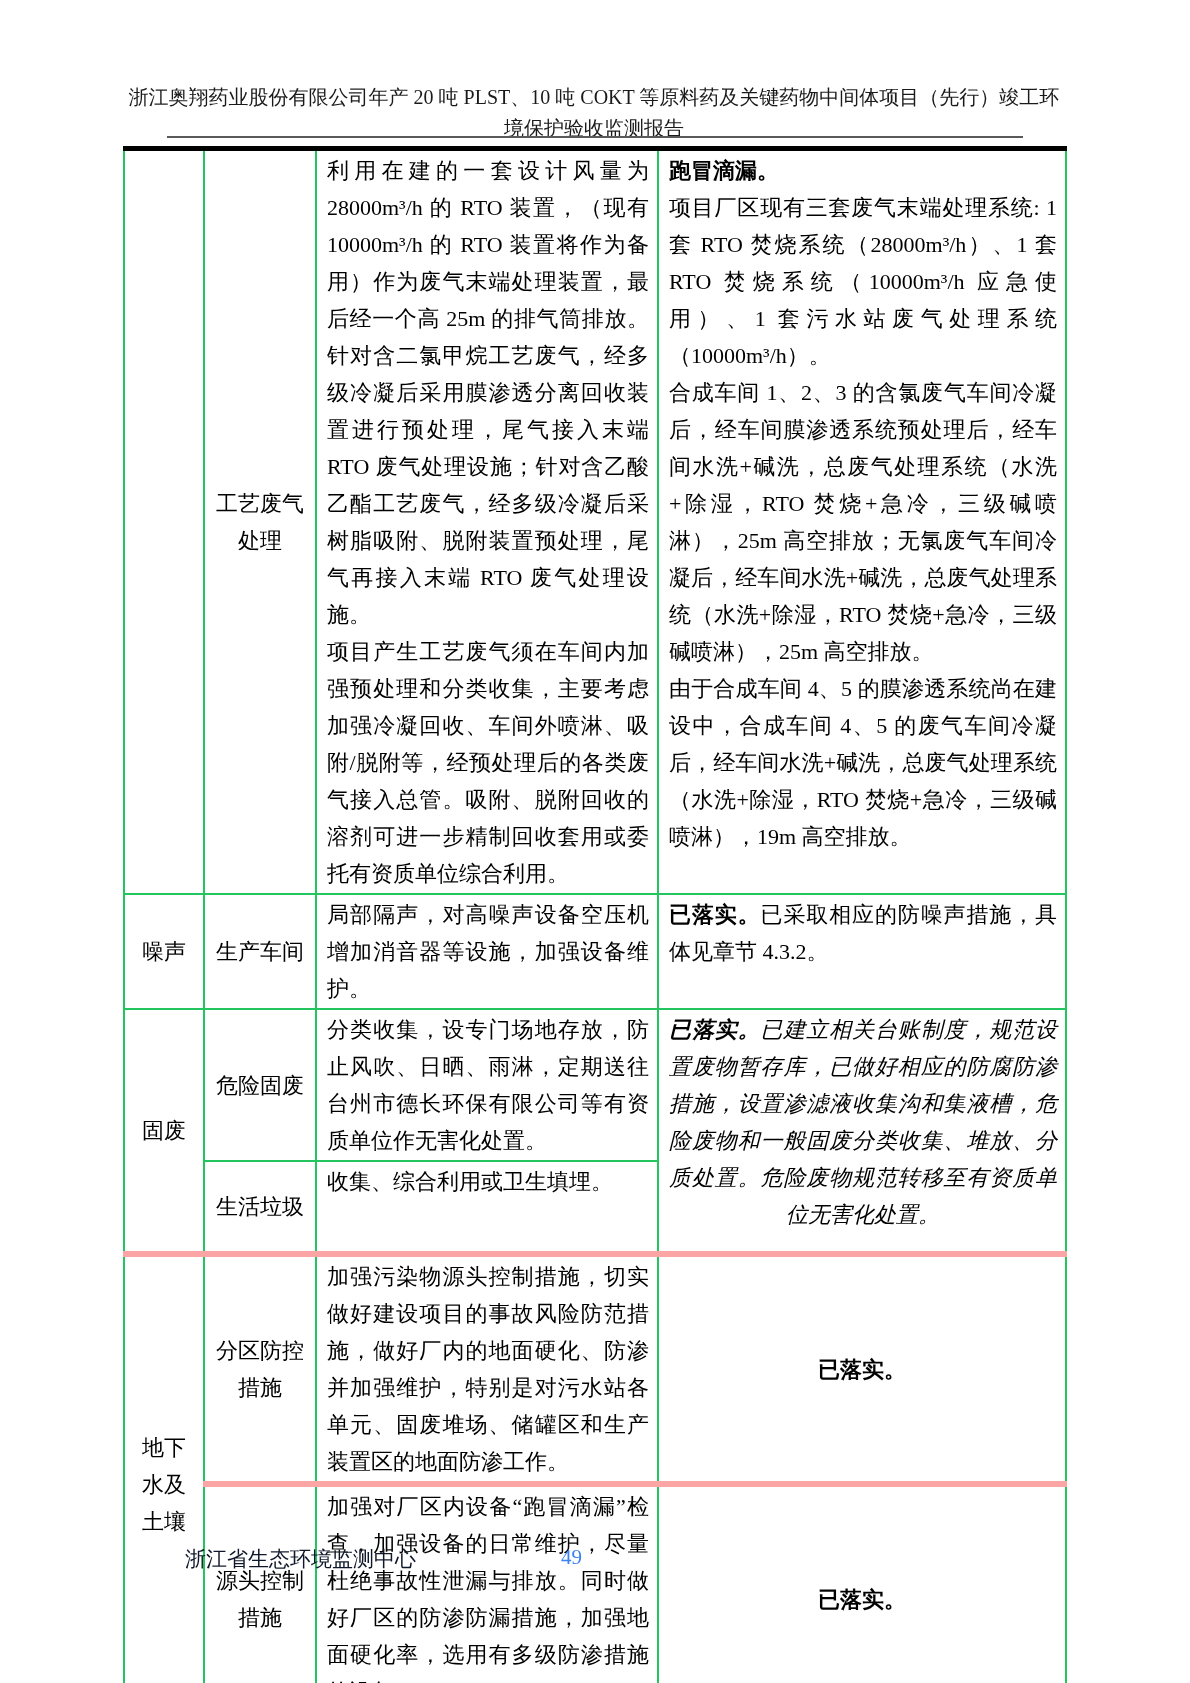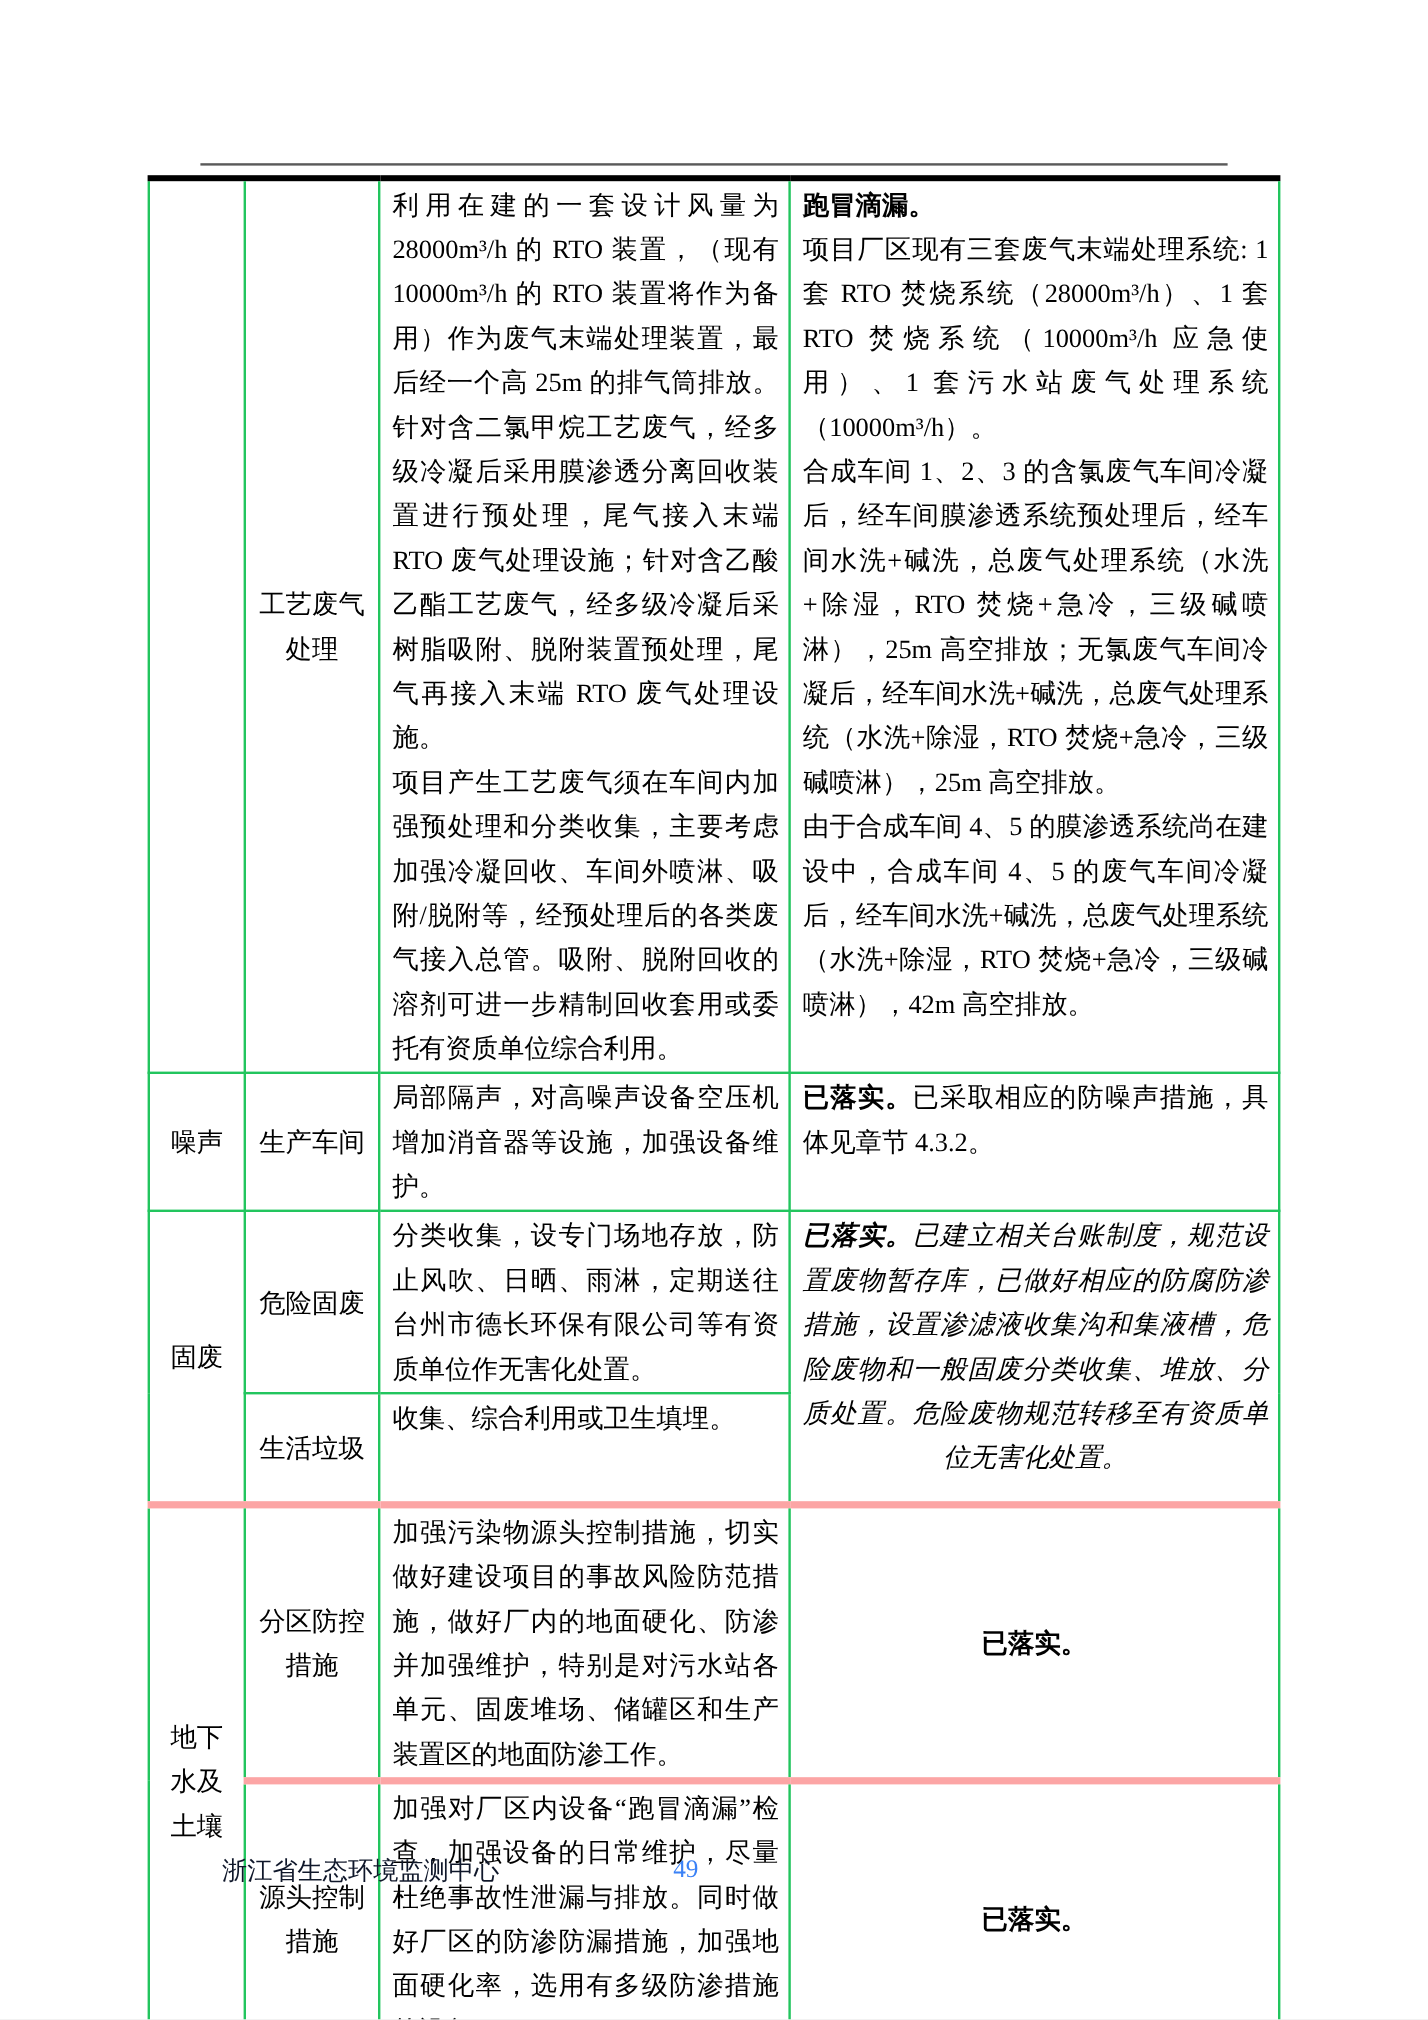--- a/index.html
+++ b/index.html
@@ -77,20 +77,24 @@
   .footer-page {
     position:absolute; top:1545px; left:561px;
     font-size:21px; color:#3b82f6;
   }
 </style>
 </head>
 <body>
 
 <div class="page">
 
+  <div class="doc-header">
+    <div>浙江奥翔药业股份有限公司年产 20 吨 PLST、10 吨 COKT 等原料药及关键药物中间体项目（先行）竣工环</div>
+    <div>境保护验收监测报告</div>
+  </div>
   <div class="header-rule"></div>
 
   <table class="cmp">
     <colgroup>
       <col style="width:80px">
       <col style="width:112px">
       <col style="width:342px">
       <col style="width:408px">
     </colgroup>
 
@@ -99,21 +103,21 @@
       <td class="cat edge-left"></td>
       <td class="item">工艺废气处理</td>
       <td class="measure">
         <p>利用在建的一套设计风量为 28000m³/h 的 RTO 装置，（现有 10000m³/h 的 RTO 装置将作为备用）作为废气末端处理装置，最后经一个高 25m 的排气筒排放。针对含二氯甲烷工艺废气，经多级冷凝后采用膜渗透分离回收装置进行预处理，尾气接入末端 RTO 废气处理设施；针对含乙酸乙酯工艺废气，经多级冷凝后采树脂吸附、脱附装置预处理，尾气再接入末端 RTO 废气处理设施。</p>
         <p>项目产生工艺废气须在车间内加强预处理和分类收集，主要考虑加强冷凝回收、车间外喷淋、吸附/脱附等，经预处理后的各类废气接入总管。吸附、脱附回收的溶剂可进一步精制回收套用或委托有资质单位综合利用。</p>
       </td>
       <td class="status edge-right">
         <p class="lead-bold">跑冒滴漏。</p>
         <p>项目厂区现有三套废气末端处理系统: 1 套 RTO 焚烧系统（28000m³/h）、1 套 RTO 焚烧系统（10000m³/h 应急使用）、1 套污水站废气处理系统（10000m³/h）。</p>
         <p>合成车间 1、2、3 的含氯废气车间冷凝后，经车间膜渗透系统预处理后，经车间水洗+碱洗，总废气处理系统（水洗+除湿，RTO 焚烧+急冷，三级碱喷淋），25m 高空排放；无氯废气车间冷凝后，经车间水洗+碱洗，总废气处理系统（水洗+除湿，RTO 焚烧+急冷，三级碱喷淋），25m 高空排放。</p>
-        <p>由于合成车间 4、5 的膜渗透系统尚在建设中，合成车间 4、5 的废气车间冷凝后，经车间水洗+碱洗，总废气处理系统（水洗+除湿，RTO 焚烧+急冷，三级碱喷淋），42m 高空排放。</p>
+        <p>由于合成车间 4、5 的膜渗透系统尚在建设中，合成车间 4、5 的废气车间冷凝后，经车间水洗+碱洗，总废气处理系统（水洗+除湿，RTO 焚烧+急冷，三级碱喷淋），19m 高空排放。</p>
       </td>
     </tr>
 
     <tr class="r-noise">
       <td class="cat edge-left">噪声</td>
       <td class="item">生产车间</td>
       <td class="measure">
         <p>局部隔声，对高噪声设备空压机增加消音器等设施，加强设备维护。</p>
       </td>
       <td class="status edge-right">

